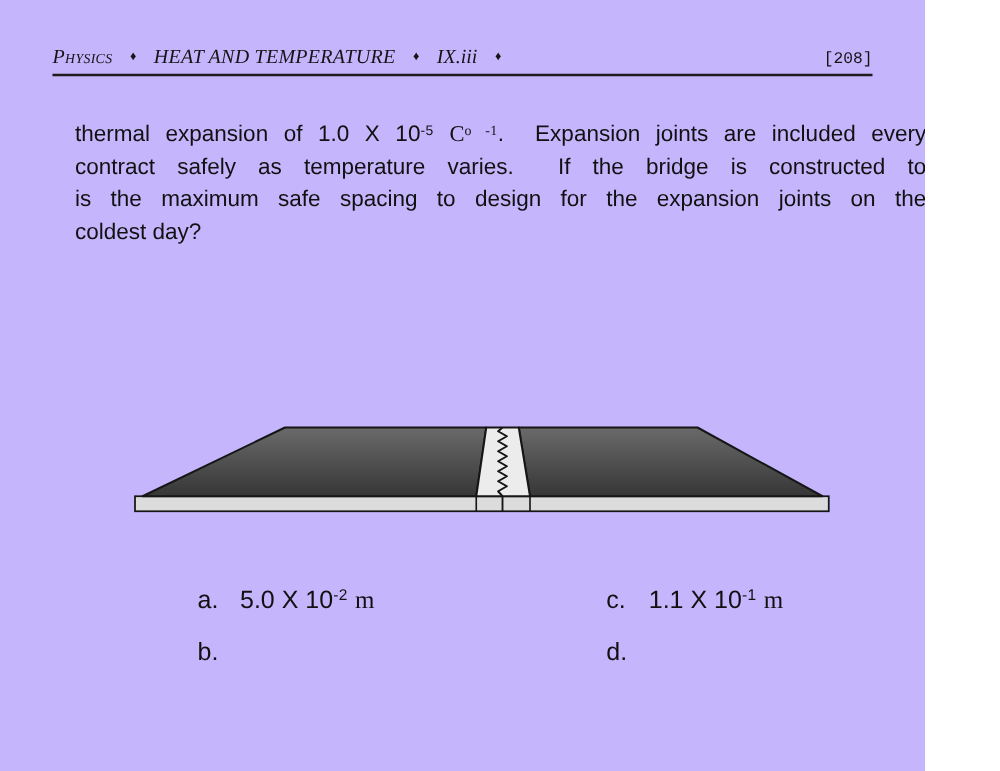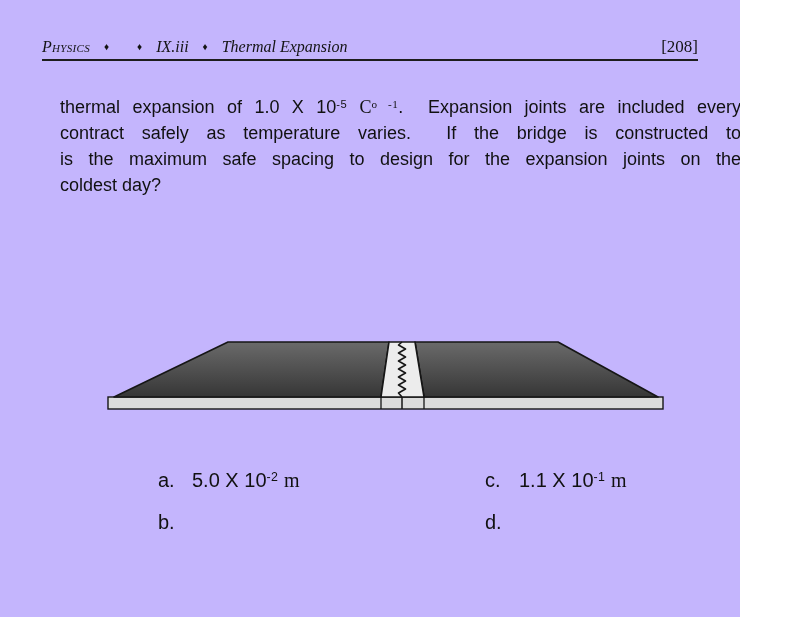--- a/index.html
+++ b/index.html
@@ -15,21 +15,21 @@
     display:flex; align-items:baseline;
     font-family:"Liberation Serif", serif; font-style:italic;
     font-size:16px; color:#141414; white-space:nowrap;
   }
   .course { font-variant:small-caps; letter-spacing:0.3px; }
   .unit   { letter-spacing:0.2px; }
   .diamond {
     font-style:normal; font-size:10px; margin:0 14px;
     position:relative; top:-2px; color:#141414;
   }
-  .pagenum { margin-left:auto; font-style:normal; font-size:17px; }
+  .pagenum { margin-left:auto; font-style:normal; font-size:13px;font-family:Liberation Mono, monospace; }
   .rule {
     position:absolute; left:42px; right:42px; top:59px; height:2px;
     background:var(--rule,#1d1d1d);
   }
   
   .problem {
     position:absolute; left:60px; top:94px; width:681px;
     font-size:18px; line-height:26px; color:var(--text,#111);
   }
   .pline {
@@ -54,24 +54,24 @@
   .answer .label { width:34px; flex:0 0 34px; }
 </style>
 </head>
 <body>
 
 <div class="page">
 
   <div class="header">
     <span class="course">Physics</span>
     <span class="diamond">♦</span>
+    <span class="unit">HEAT AND TEMPERATURE</span>
     <span class="diamond">♦</span>
     <span class="section">IX.iii</span>
     <span class="diamond">♦</span>
-    <span class="topic">Thermal Expansion</span>
     <span class="pagenum">[208]</span>
   </div>
   <div class="rule"></div>
 
   <div class="problem">
     <div class="pline"><span>thermal expansion of 1.0 X 10</span><span class="sup">-5</span><span> </span><span class="serif">C</span><span class="sup serif">o -1</span><span>.&nbsp; Expansion joints are included every</span></div>
     <div class="pline"><span>contract safely as temperature varies.&nbsp; If the bridge is constructed to</span></div>
     <div class="pline"><span>is the maximum safe spacing to design for the expansion joints on the</span></div>
     <div class="pline last"><span>coldest day?</span></div>
   </div>

